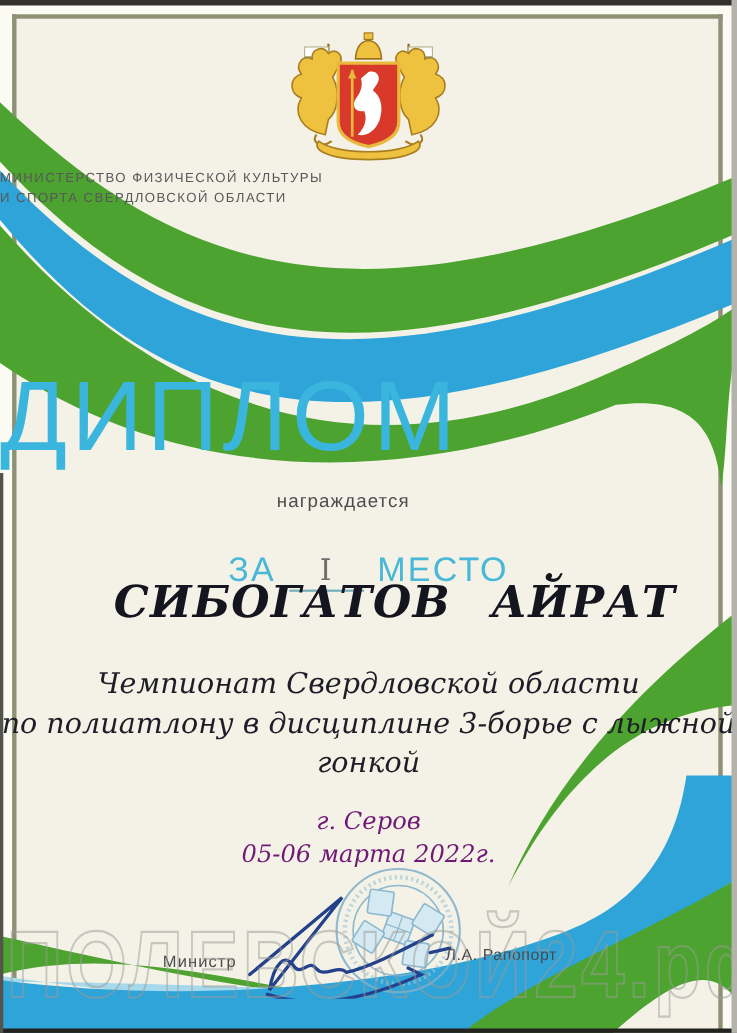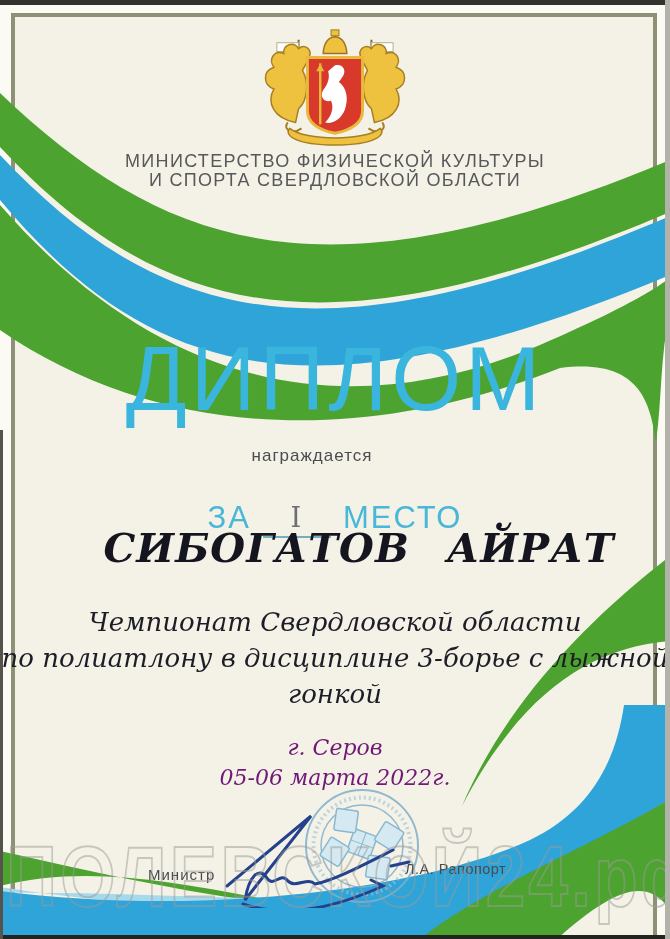--- a/index.html
+++ b/index.html
@@ -10,23 +10,23 @@
   .edge-bottom{left:0;bottom:0;width:670px;height:4px;background:#232320;}
   .edge-right{right:0;top:0;width:5px;height:939px;background:#b3b2ab;}
   .edge-left{left:0;top:430px;width:3px;height:509px;background:#55534c;}
   .frame{position:absolute;left:11px;top:13px;width:638px;height:920px;
          border:4px solid #8d9277;border-bottom:none;background:#f4f2e7;z-index:1;}
   .waves,.content-layer{position:absolute;left:0;top:0;width:670px;height:939px;}
   .waves{z-index:2;pointer-events:none;}
   .content-layer{z-index:3;}
   .watermark-layer{position:absolute;left:0;top:790px;width:670px;height:149px;z-index:5;pointer-events:none;}
   .arms{position:absolute;left:235px;top:24px;width:200px;height:128px;}
-  .ministry{position:absolute;left:0;top:152px;width:670px;text-align:center;
-            color:#57585a;font-size:18px;letter-spacing:1.3px;line-height:19px;}
-  .title{position:absolute;left:0;top:334px;width:670px;text-align:center;
+  .ministry{position:absolute;left:0;top:152px;width:670px;
+            color:#57585a;font-size:12px;letter-spacing:1.3px;line-height:19px;}
+  .title{position:absolute;left:0;top:334px;width:670px;
          color:#3ab5de;font-size:90px;letter-spacing:4px;font-weight:400;line-height:1;}
   .awarded{position:absolute;left:0;top:446px;width:624px;text-align:center;
            color:#4b4c4e;font-size:17px;letter-spacing:1px;}
   .place-line{position:absolute;left:0;top:480px;width:670px;text-align:center;
               color:#49b7d8;font-size:31px;letter-spacing:2px;margin-top:20px;}
   .place-box{display:inline-block;min-width:68px;border-bottom:2px solid #74aebf;
              margin:0 12px;vertical-align:baseline;}
   .place-box span{font-family:"DejaVu Serif",serif;color:#6d6f71;font-size:27px;
                   display:inline-block;transform:translateY(-1px);}
   .recipient{position:absolute;left:0;top:524px;width:670px;text-align:center;

